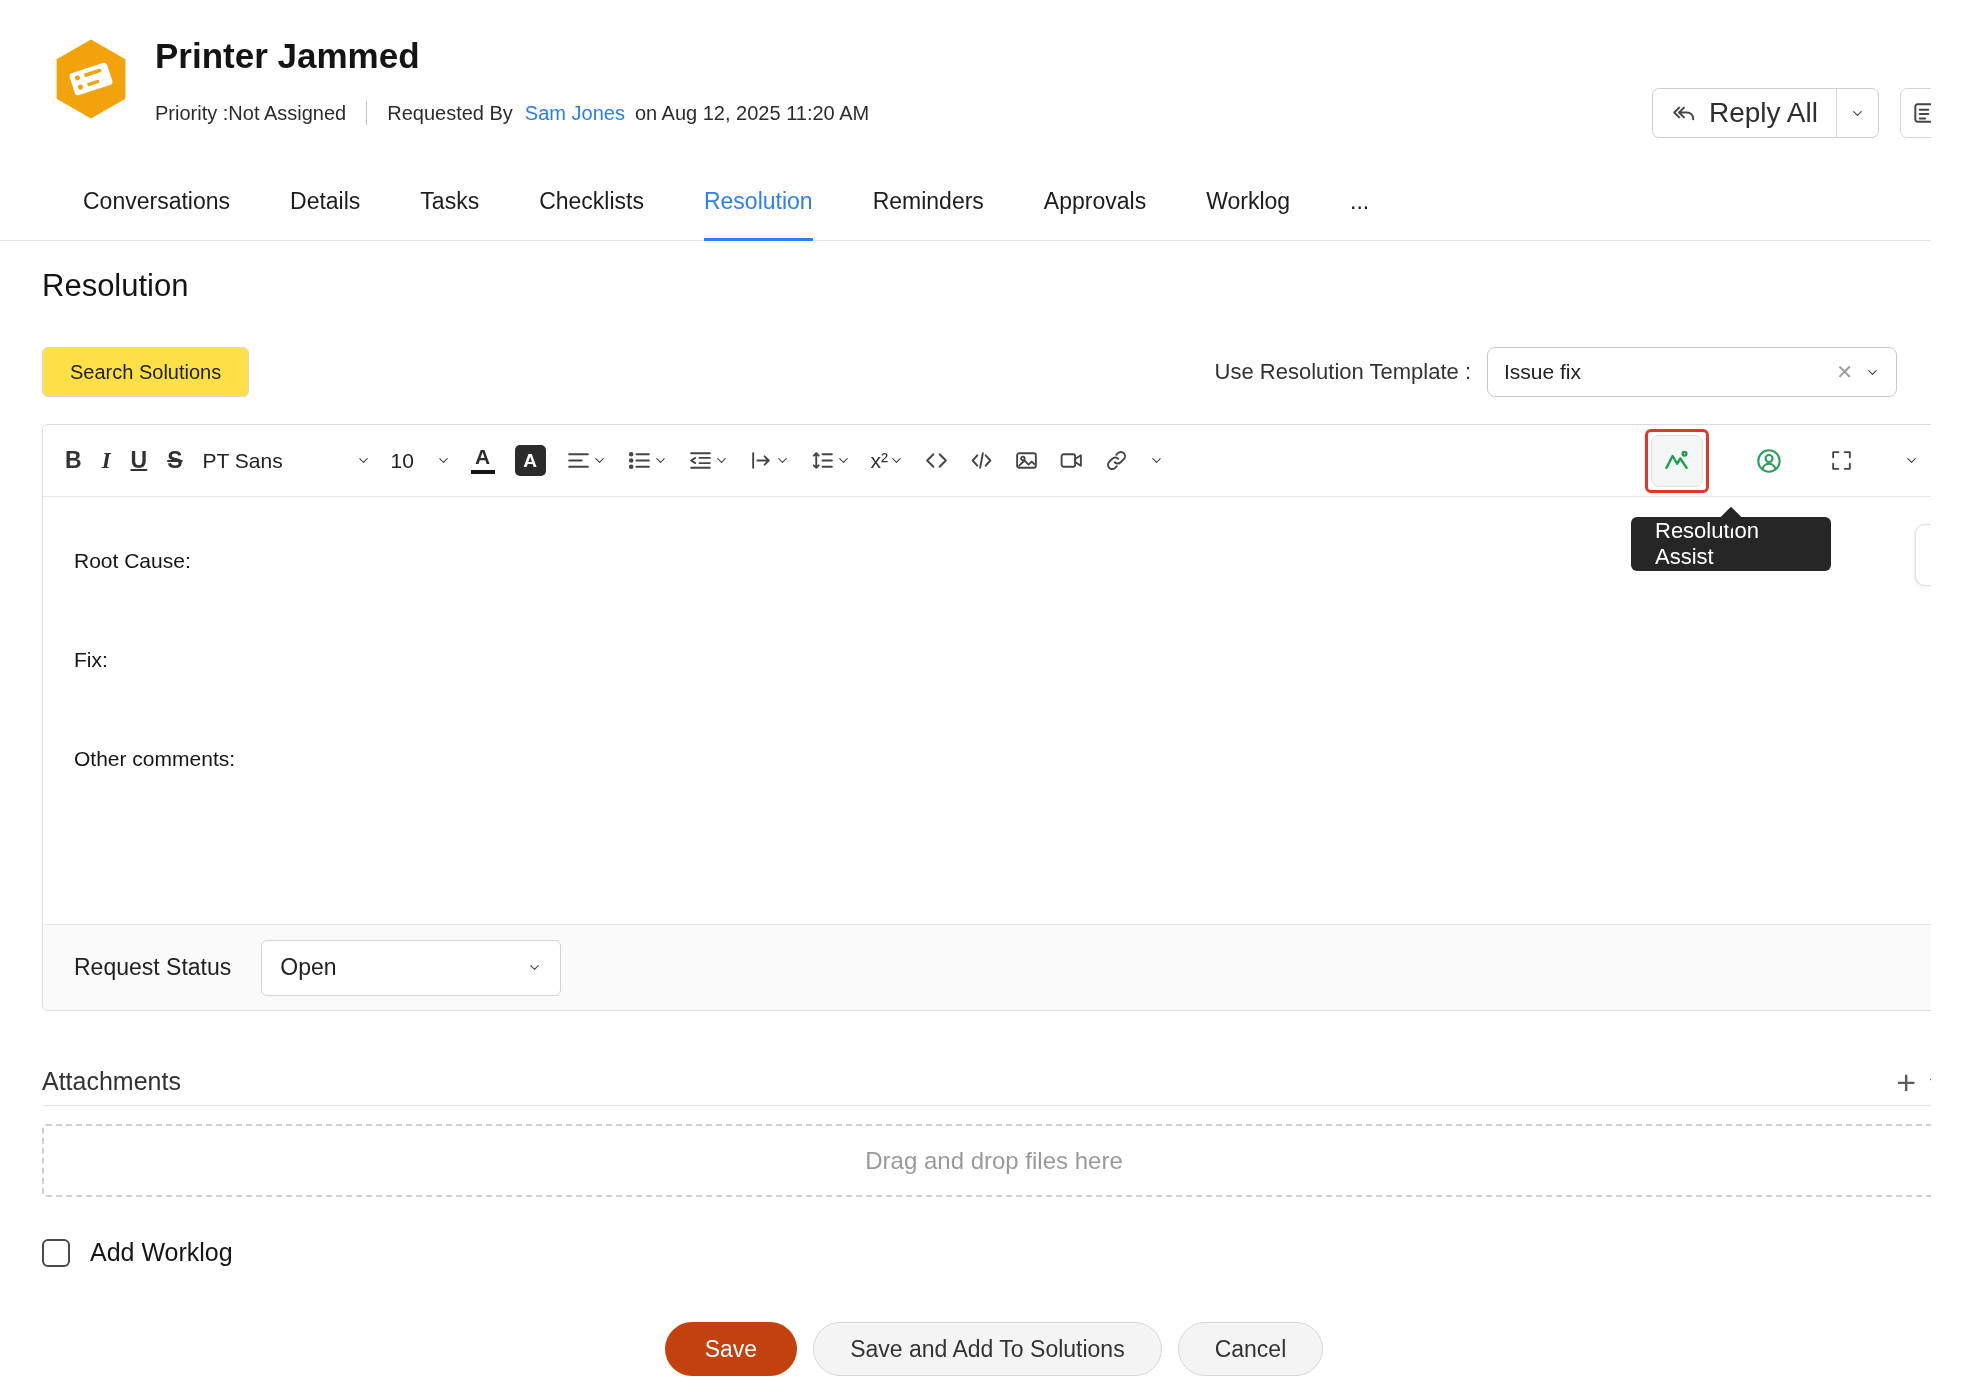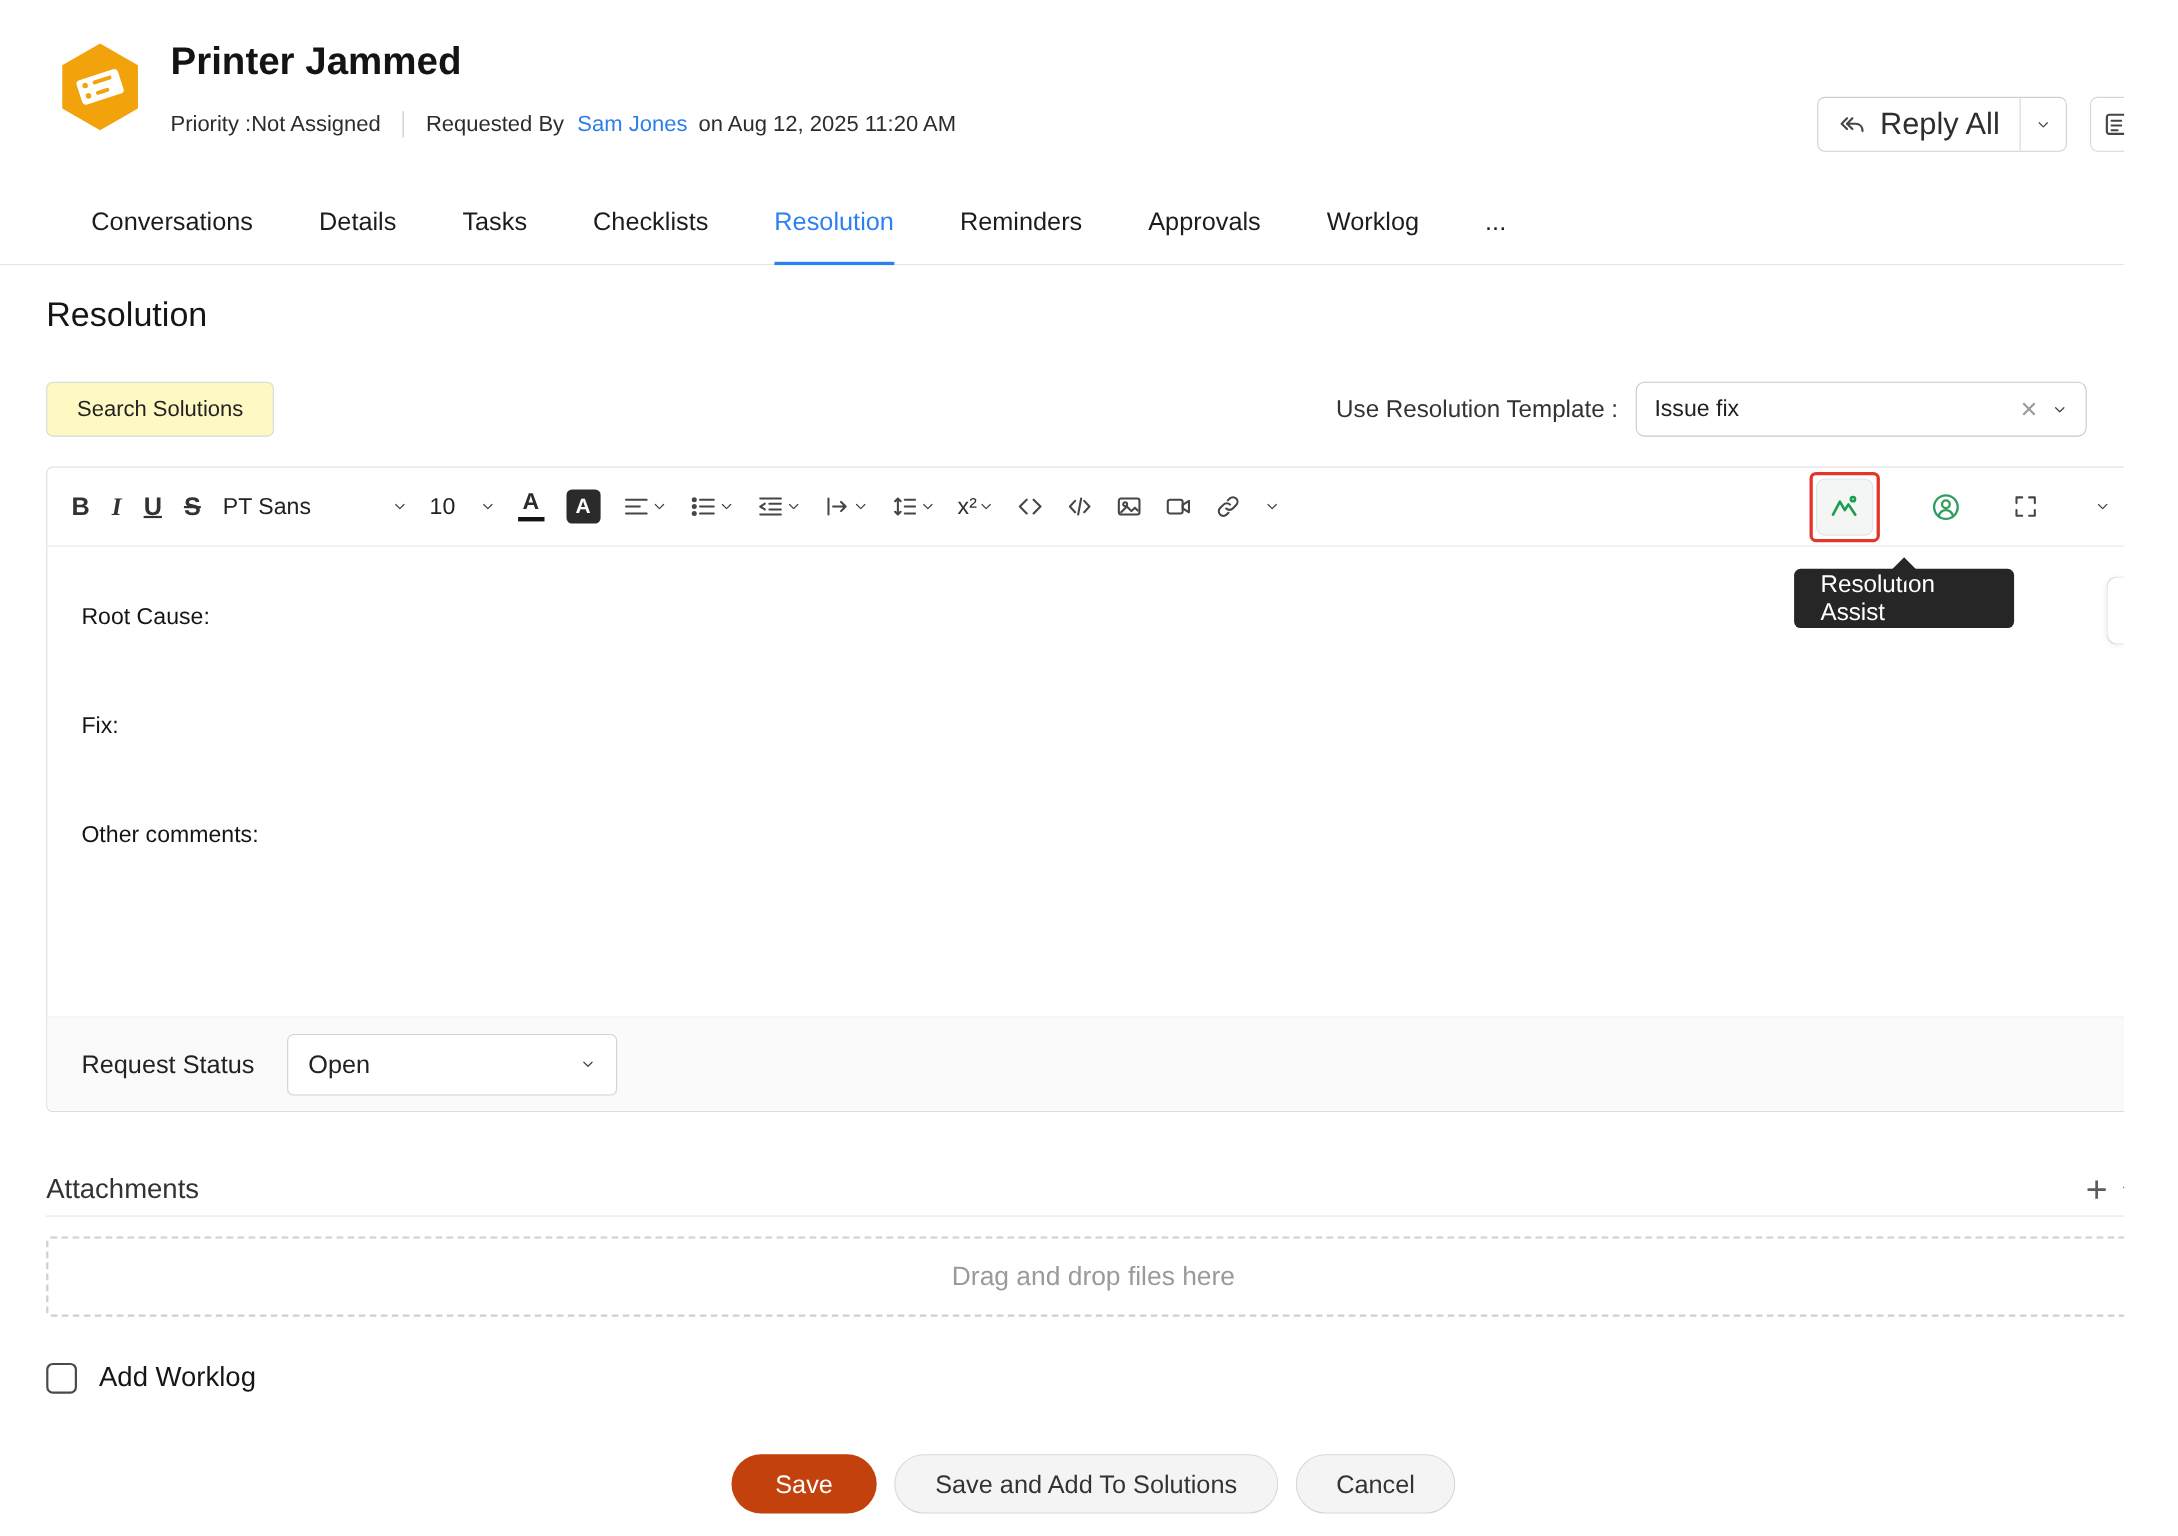--- a/index.html
+++ b/index.html
@@ -21,21 +21,21 @@
   .reply-caret { width:42px; display:flex; align-items:center; justify-content:center; border-left:1px solid #d6d6d6; }
   .notes-btn { left:1900px; top:88px; width:48px; height:50px; border:1px solid #d6d6d6; border-radius:7px; display:flex; align-items:center; justify-content:center; background:#fff; cursor:pointer; }
 
   
   .tabs { left:0; right:0; top:164px; height:77px; display:flex; gap:60px; padding-left:83px; border-bottom:1px solid #e4e4e4; }
   .tab { display:flex; align-items:center; font-size:23px; color:#1c1c1c; cursor:pointer; border-bottom:3px solid transparent; margin-bottom:-1px; }
   .tab.active { color:#2e80f0; border-bottom-color:#2e80f0; }
 
   
   .section-heading { left:42px; top:268px; font-size:31px; font-weight:500; color:#151515; }
-  .search-solutions-btn { left:42px; top:347px; height:50px; padding:0 27px; display:flex; align-items:center; background:#fef9c3; border:1px solid #d8d8d8; border-radius:6px; font-size:20px; color:#222; cursor:pointer; }
+  .search-solutions-btn { left:42px; top:347px; height:50px; padding:0 27px; display:flex; align-items:center; background:#fde047; border:1px solid #d8d8d8; border-radius:6px; font-size:20px; color:#222; cursor:pointer; }
   .template-wrap { right:34px; top:347px; display:flex; align-items:center; gap:16px; }
   .template-label { font-size:22px; color:#333;margin-left:32px; }
   .template-select { width:410px; height:50px; border:1px solid #c9c9c9; border-radius:8px; display:flex; align-items:center; padding:0 16px; gap:12px; background:#fff; cursor:pointer; }
   .template-value { flex:1; font-size:21px; color:#222; }
   .clear-x { font-size:20px; color:#9b9b9b; cursor:pointer; }
 
   
   .editor { left:42px; top:424px; width:1904px; height:587px; border:1px solid #dcdcdc; border-radius:6px; display:flex; flex-direction:column; background:#fff; }
   .etb { display:flex; align-items:center; gap:20px; height:72px; padding:0 26px 0 22px; border-bottom:1px solid #e7e7e7; flex:none; }
   .tb { display:flex; align-items:center; gap:1px; color:#3c3c3c; cursor:pointer; }

